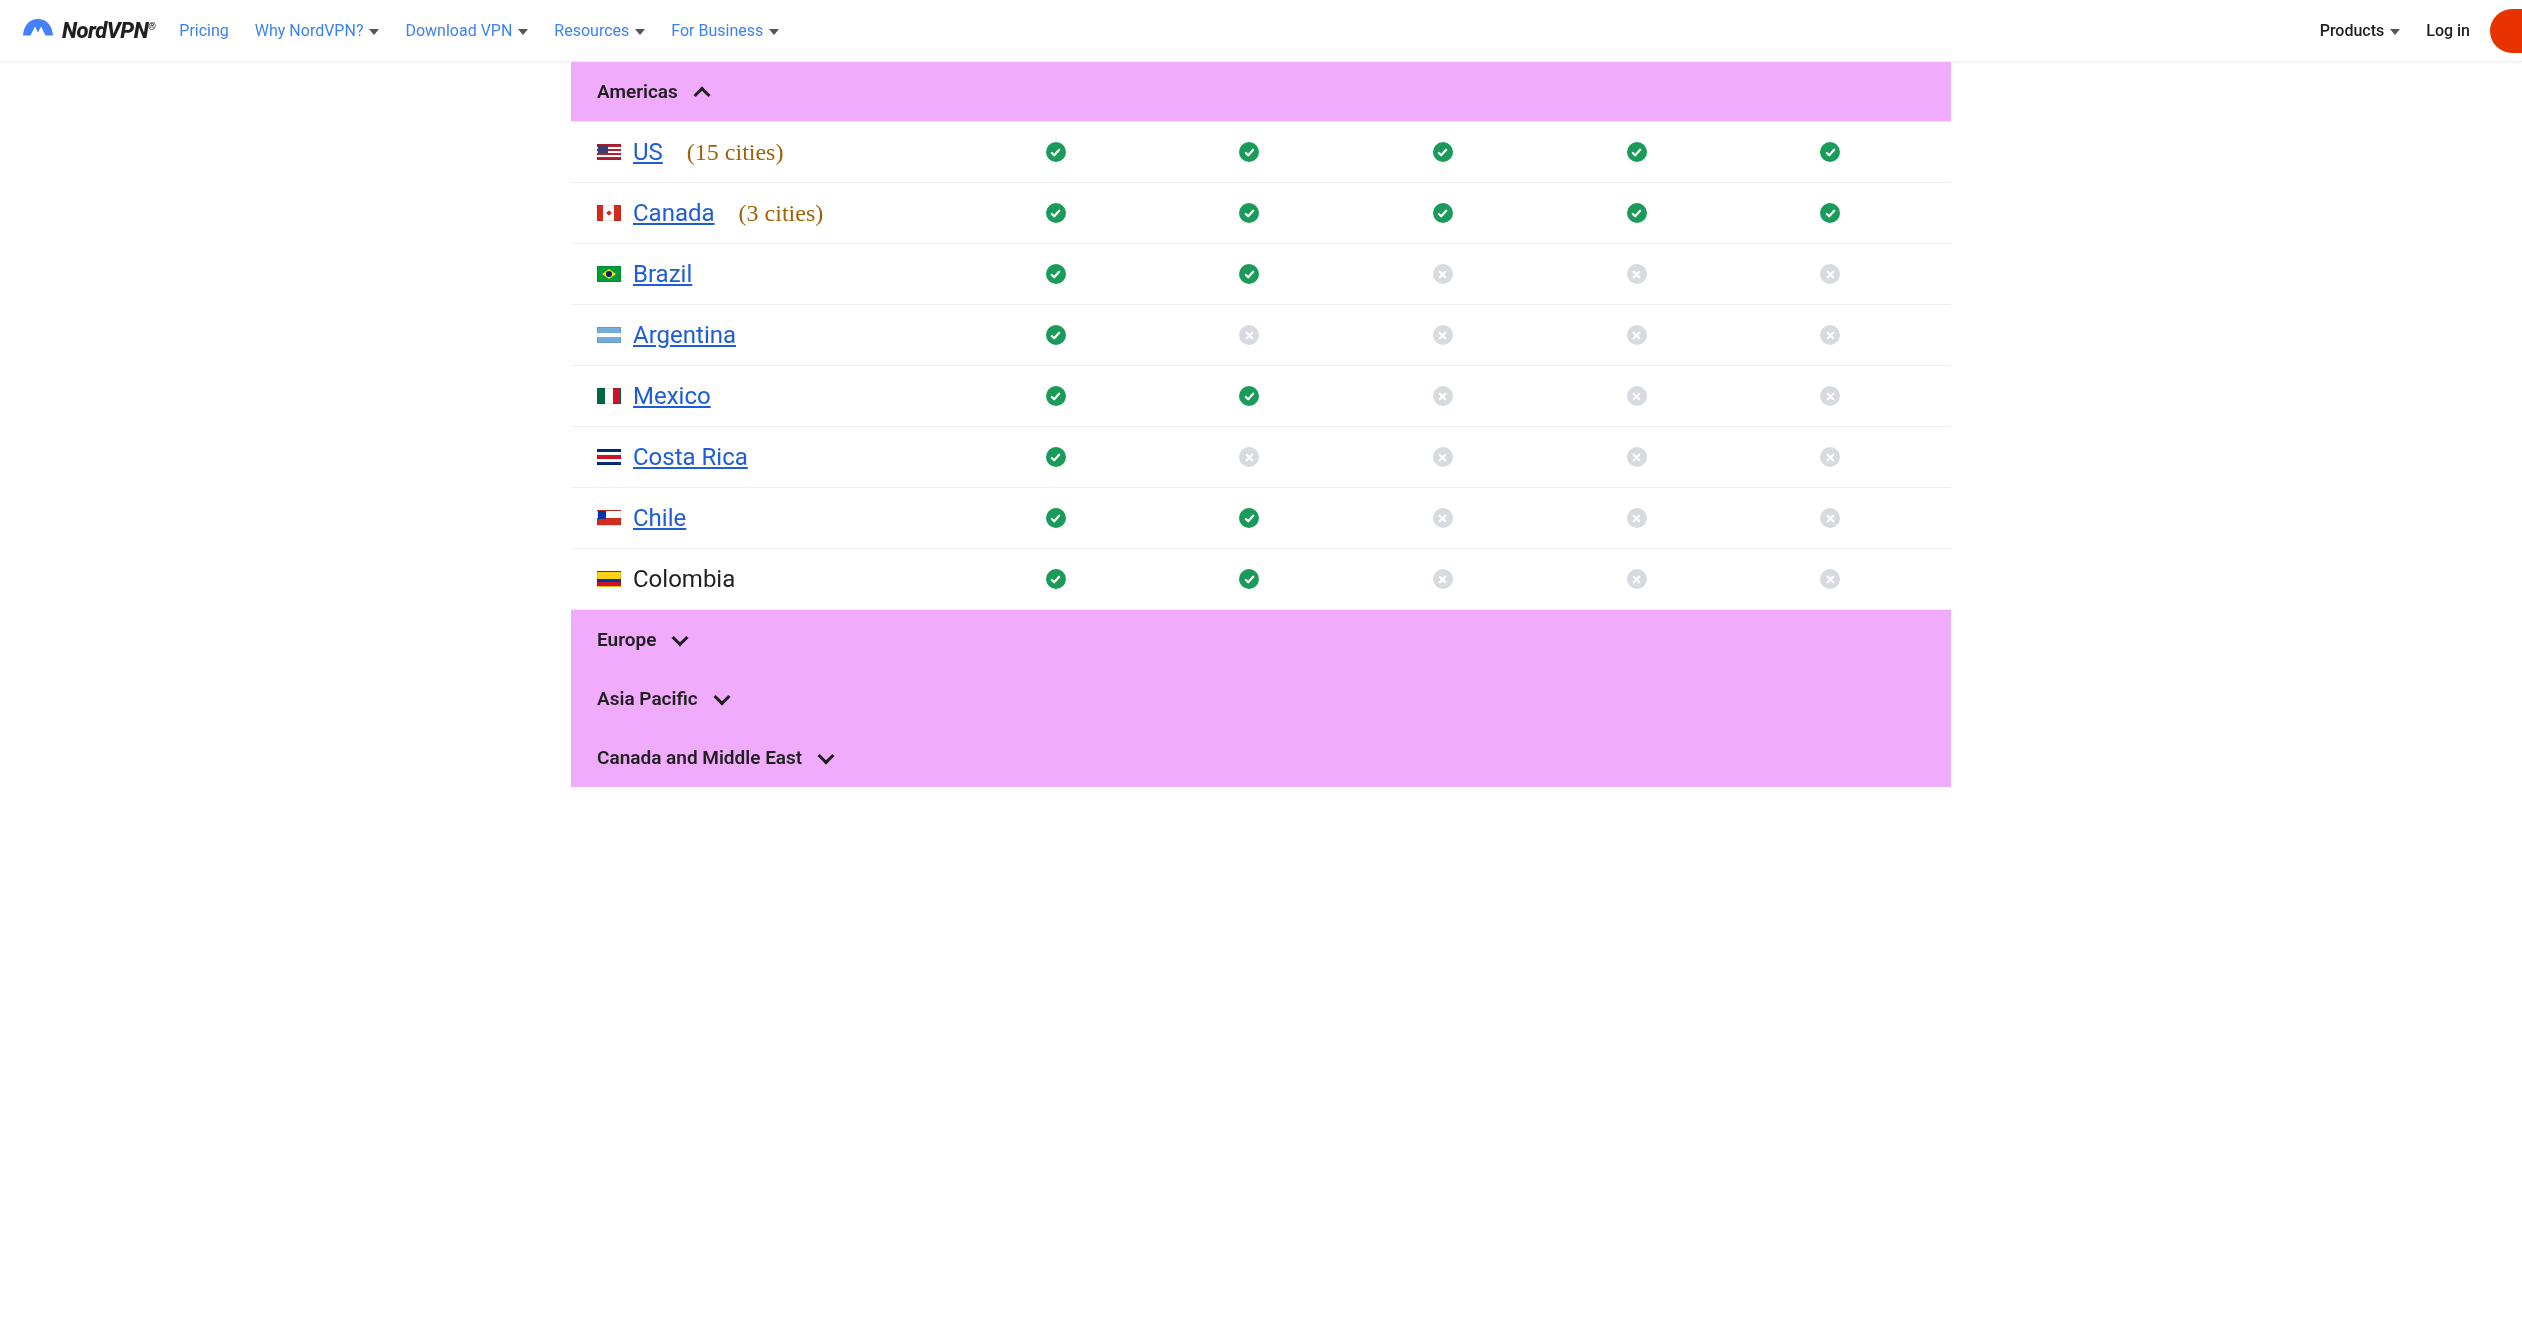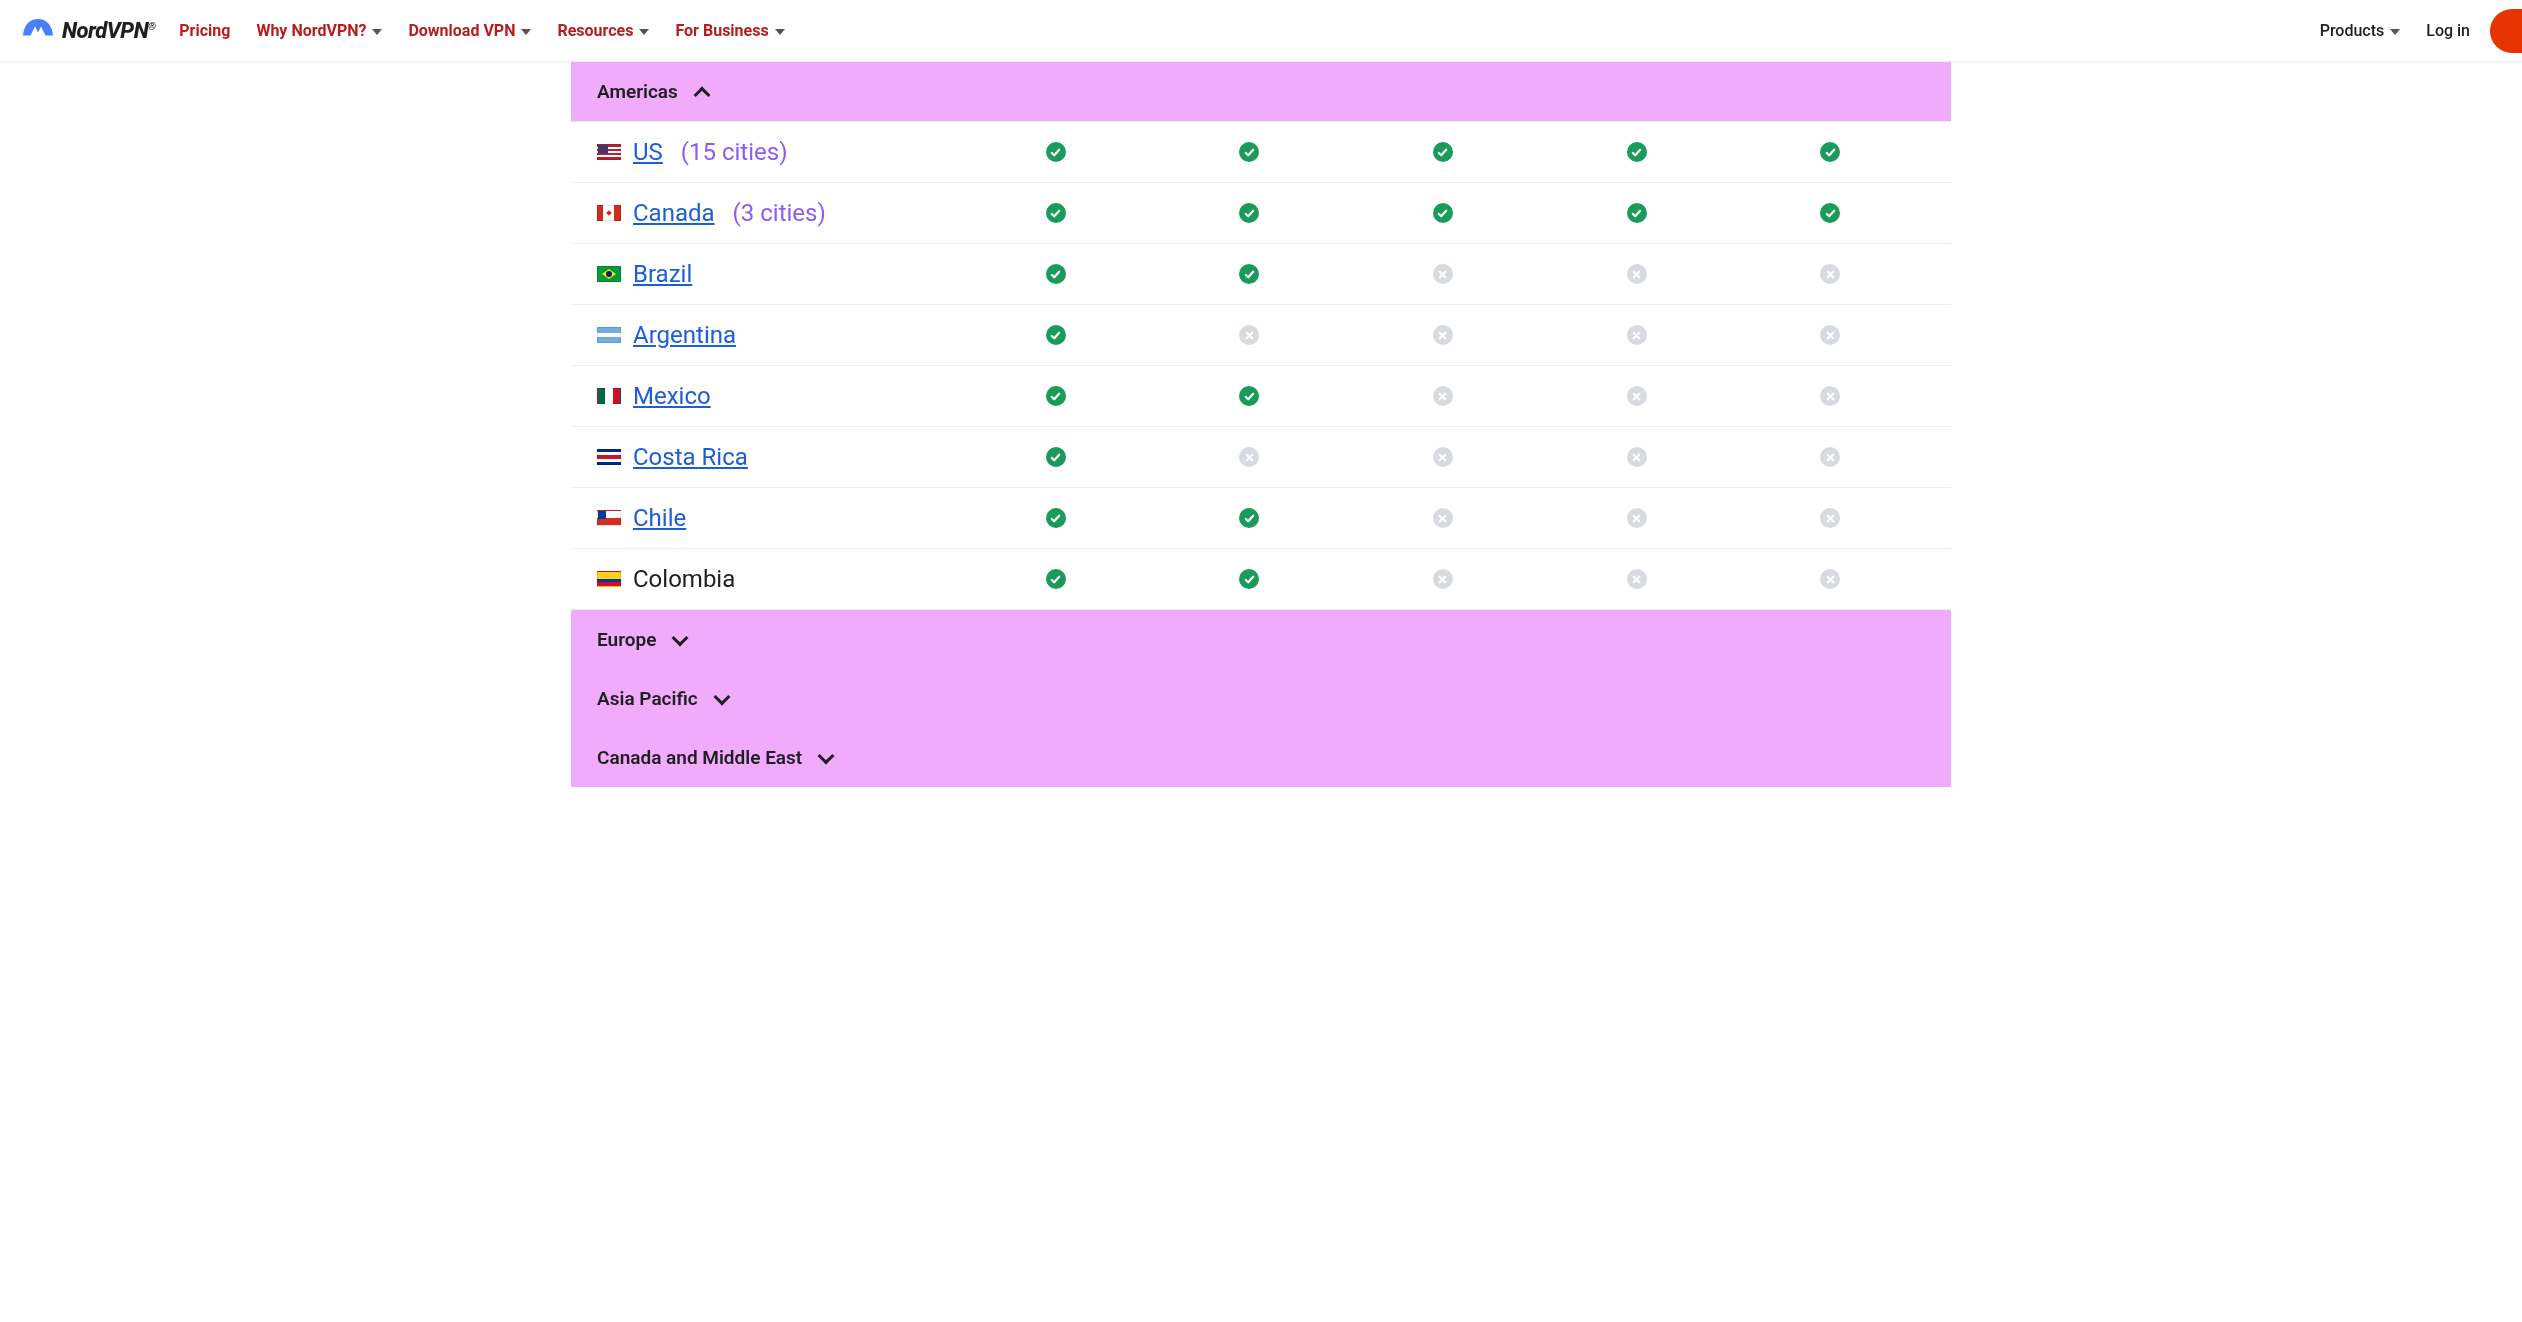--- a/index.html
+++ b/index.html
@@ -36,22 +36,22 @@
     .logo-reg {
       font-size: 10px;
       vertical-align: super;
       font-weight: 600;
     }
     .nav {
       display: flex;
       align-items: center;
       gap: 26px;
       font-size: 16px;
-      font-weight: 700;
-      color:#b91c1c;
+      font-weight: 400;
+      color:#3b82f6;
     }
     .nav-item, .right-item {
       display:flex; align-items:center; gap:6px;
       cursor:pointer;
     }
     .chev {
       width: 0; height: 0;
       border-left: 5px solid transparent;
       border-right: 5px solid transparent;
       border-top: 6px solid #555;
@@ -117,21 +117,21 @@
       display:inline-block;
       flex-shrink:0;
       border:1px solid rgba(0,0,0,0.1);
     }
     .country-link {
       color: #1d5dd7;
       text-decoration: underline;
       cursor:pointer;
     }
     .country-plain { color:#1f1f1f; }
-    .cities-hint { color:#8b5cf6; margin-left:6px; }
+    .cities-hint { color:#a16207; margin-left:12px;font-family:Liberation Serif, serif; }
 
     .feat-cell { display:flex; justify-content:center; }
     .badge {
       width: 20px; height: 20px; border-radius: 10px;
       display:flex; align-items:center; justify-content:center;
     }
     .badge.yes { background:#1a9b5a; }
     .badge.no  { background:#d7dbe0; }
     .badge svg { width: 11px; height: 11px; }
     .badge.yes svg { stroke:#fff; }

